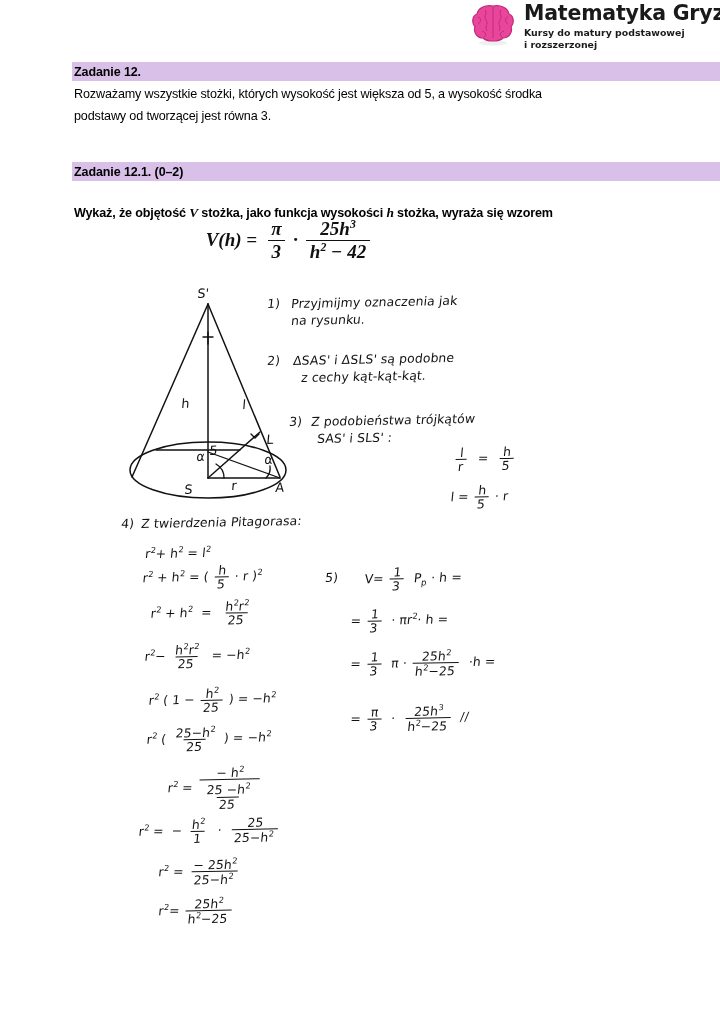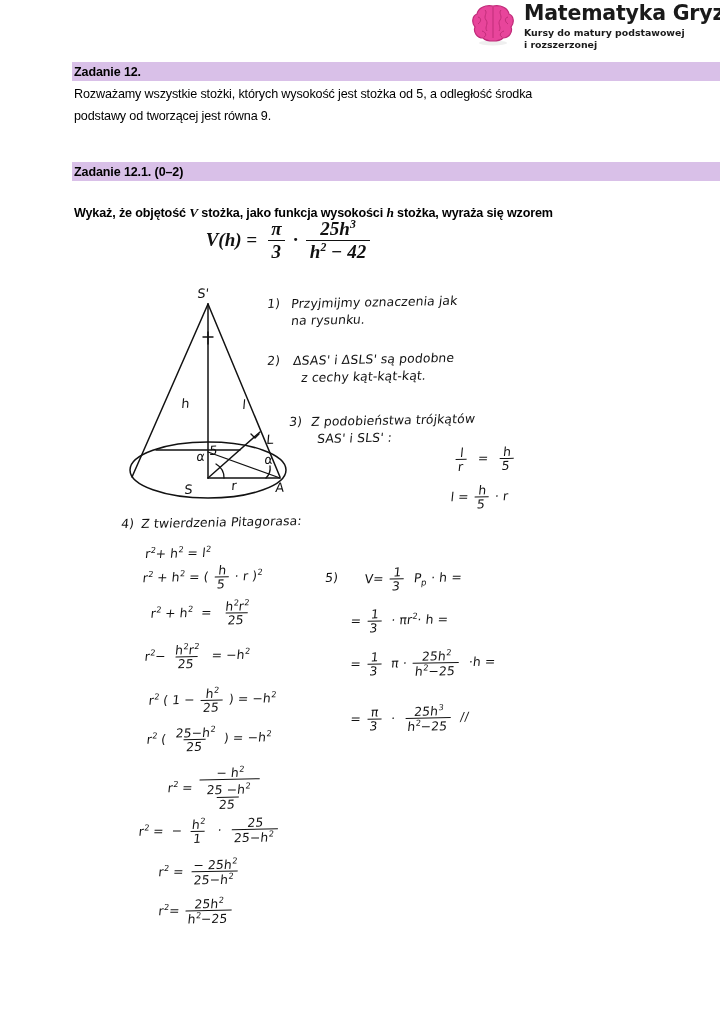--- a/index.html
+++ b/index.html
@@ -193,22 +193,22 @@
     <div class="brand-sub">Kursy do matury podstawowej</div>
     <div class="brand-sub" style="margin-top:0">i rozszerzonej</div>
   </div>
 </div>
 
 <div class="band" id="band-12">
   <span>Zadanie 12.</span>
 </div>
 
 <div class="body-text" id="intro-text">
-  <div>Rozważamy wszystkie stożki, których wysokość jest stożka od  5, a odległość środka</div>
-  <div>podstawy od tworzącej jest równa  9.</div>
+  <div>Rozważamy wszystkie stożki, których wysokość jest większa od  5, a wysokość środka</div>
+  <div>podstawy od tworzącej jest równa  3.</div>
 </div>
 
 <div class="band" id="band-121">
   <span>Zadanie 12.1. (0–2)</span>
 </div>
 
 <div class="body-text" id="subtask-text">
   <span>Wykaż, że objętość </span><span class="var-it">V</span><span> stożka, jako funkcja wysokości </span><span class="var-it">h</span><span> stożka, wyraża się wzorem</span>
 </div>
 

